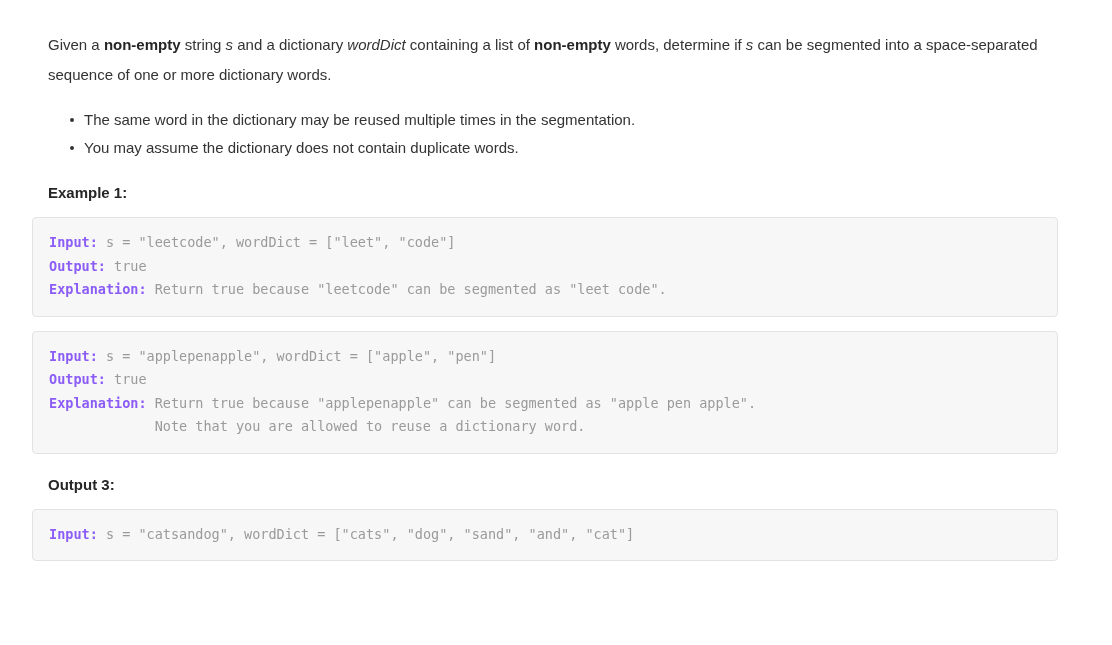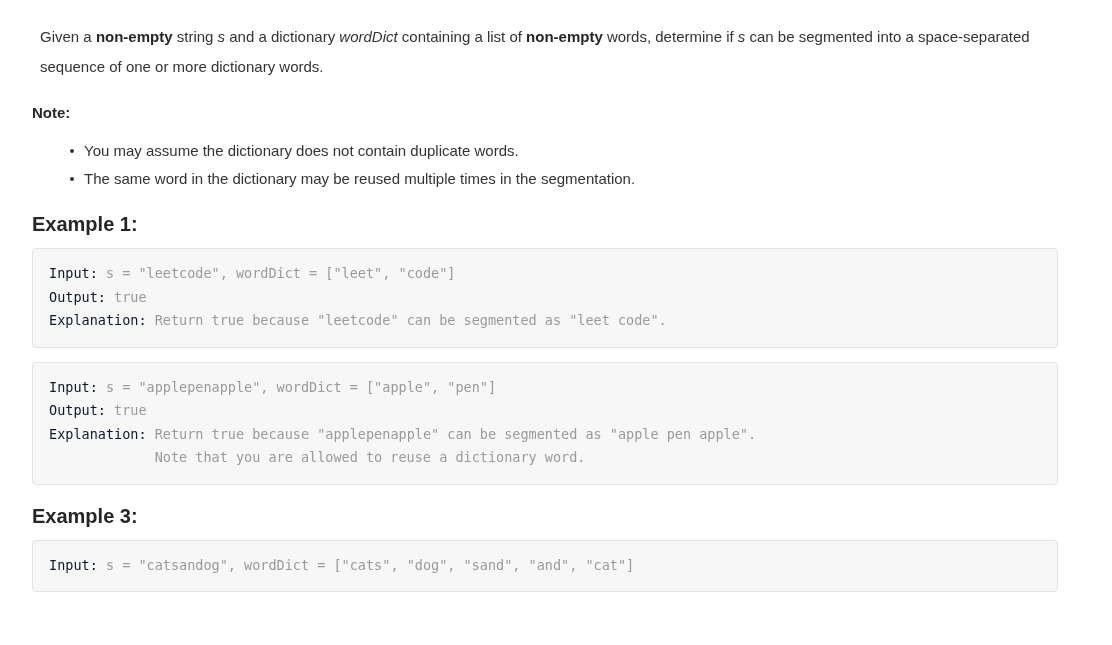--- a/index.html
+++ b/index.html
@@ -13,21 +13,21 @@
     font-family: "Liberation Sans", sans-serif;
     color: #333333;
     overflow: hidden;
   }
   .page {
     padding: 14px 22px 0 32px;
     box-sizing: border-box;
     width: 1112px;
   }
   p.intro {
-    margin: 8px;
+    margin: 16px;
     font-size: 15px;
     line-height: 30px;
     color: #333333;
     max-width: 1025px;
   }
   p.intro b { font-weight: bold; color: #262626; }
   p.intro i { font-style: italic; }
 
   h4.note-heading {
     margin: 21px 0 0 0;
@@ -52,22 +52,22 @@
     position: absolute;
     left: -14px;
     top: 12px;
     width: 4px;
     height: 4px;
     border-radius: 50%;
     background: #333333;
   }
 
   h4.example-heading {
-    margin: 21px 0 0 0;
-    font-size: 20px;
+    margin: 21px 0 0 16px;
+    font-size: 15px;
     font-weight: bold;
     color: #262626;
     line-height: 20px;
   }
 
   pre.code-block {
     margin: 14px 0 0 0;
     background: #f7f7f7;
     border: 1px solid #e3e3e3;
     border-radius: 4px;
@@ -75,40 +75,39 @@
     width: 1026px;
     box-sizing: border-box;
     font-family: "DejaVu Sans Mono", monospace;
     font-size: 13.5px;
     line-height: 23.5px;
     color: #9a9a9a;
     white-space: pre;
     overflow: hidden;
   }
   pre.code-block .lbl {
-    font-weight: normal;
-    color: #0f172a;
+    font-weight: bold;
+    color: #8b5cf6;
   }
   .code-line { display: block; }
 </style>
 </head>
 <body>
 
 <div class="page">
 
   <p class="intro"><span>Given a </span><b>non-empty</b><span> string </span><i>s</i><span> and a dictionary </span><i>wordDict</i><span> containing a list of </span><b>non-empty</b><span> words, determine if </span><i>s</i><span> can be segmented into a space-separated sequence of one or more dictionary words.</span></p>
 
-  <h4 class="note-heading">Note:</h4>
 
   <ul class="note-list">
+    <li>The same word in the dictionary may be reused multiple times in the segmentation.</li>
     <li>You may assume the dictionary does not contain duplicate words.</li>
-    <li>The same word in the dictionary may be reused multiple times in the segmentation.</li>
   </ul>
 
   <h4 class="example-heading">Example 1:</h4>
   <pre class="code-block"><span class="code-line"><span class="lbl">Input:</span><span> s = "leetcode", wordDict = ["leet", "code"]</span></span><span class="code-line"><span class="lbl">Output:</span><span> true</span></span><span class="code-line"><span class="lbl">Explanation:</span><span> Return true because "leetcode" can be segmented as "leet code".</span></span></pre>
 
   <pre class="code-block"><span class="code-line"><span class="lbl">Input:</span><span> s = "applepenapple", wordDict = ["apple", "pen"]</span></span><span class="code-line"><span class="lbl">Output:</span><span> true</span></span><span class="code-line"><span class="lbl">Explanation:</span><span> Return true because "applepenapple" can be segmented as "apple pen apple".</span></span><span class="code-line">             Note that you are allowed to reuse a dictionary word.</span></pre>
 
-  <h4 class="example-heading">Example 3:</h4>
+  <h4 class="example-heading">Output 3:</h4>
   <pre class="code-block"><span class="code-line"><span class="lbl">Input:</span><span> s = "catsandog", wordDict = ["cats", "dog", "sand", "and", "cat"]</span></span></pre>
 
 </div>
 
 </body></html>

